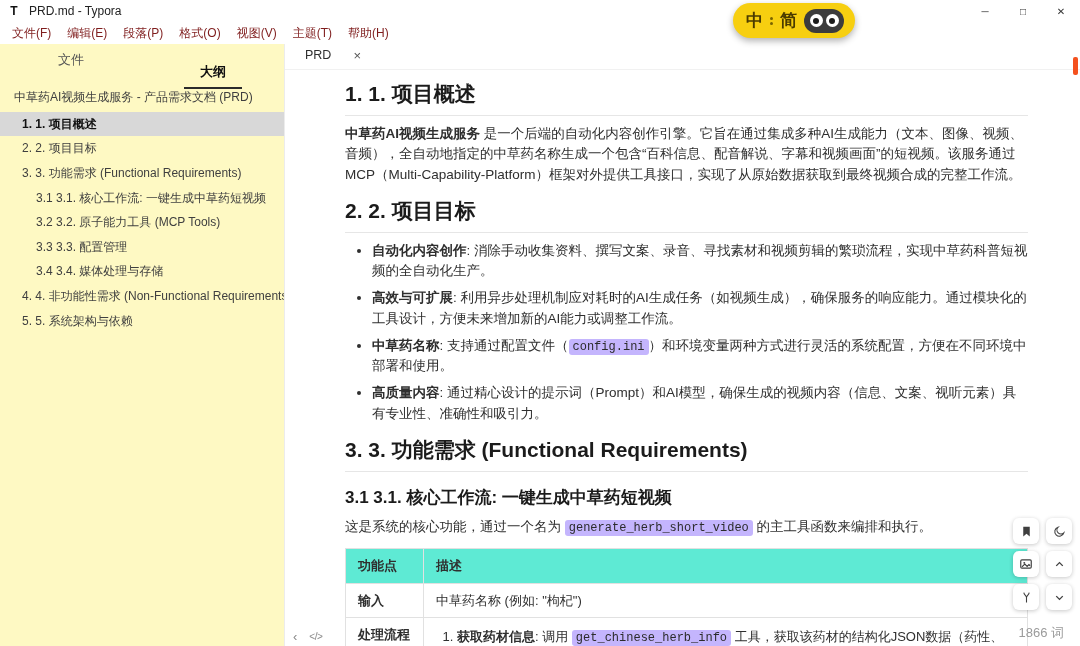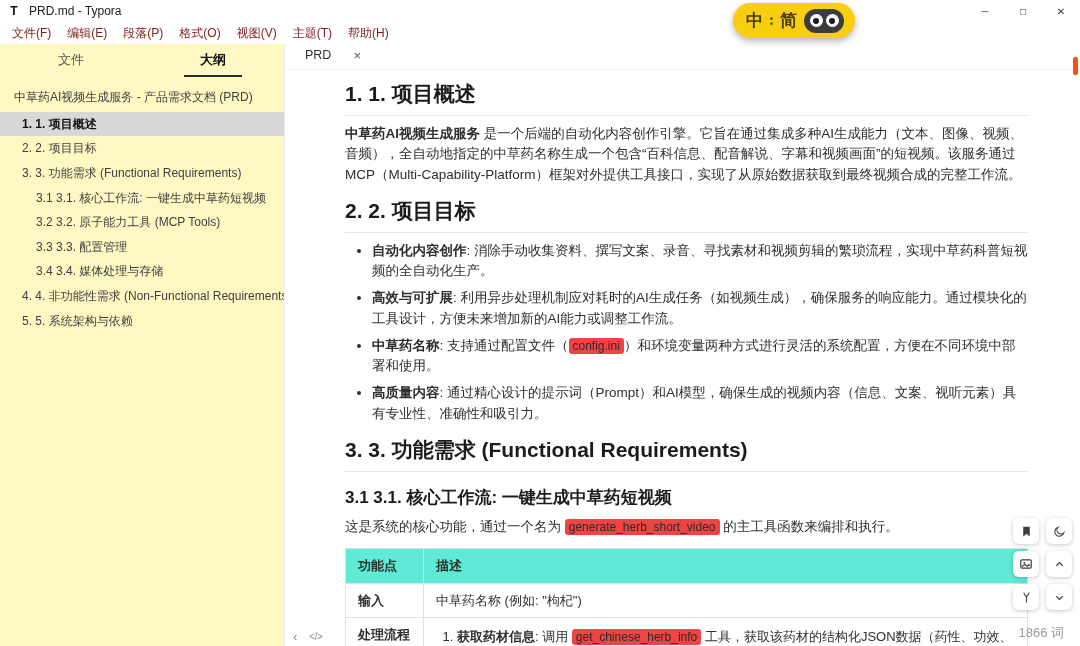--- a/index.html
+++ b/index.html
@@ -17,39 +17,39 @@
   
   .menubar { height:22px; display:flex; align-items:center; padding-left:4px; font-size:12px; color:#7f1d1d; }
   .menu-item { padding:2px 8px; border-radius:3px; }
   
   .main { display:flex; height:602px; }
   .sidebar { width:285px; flex:0 0 285px; border-right:1px solid #ececec; background:#fef9c3; overflow:hidden; }
   .sidebar-tabs { display:flex; height:34px; align-items:flex-start; padding-top:7px; font-size:13px; color:#555; }
   .side-tab { width:50%; text-align:center; cursor:default; }
   .side-tab .tab-underline-wrap { display:inline-block; padding:0 16px 6px; border-bottom:2px solid transparent; }
   .side-tab.active { color:#111; font-weight:700; }
-  .side-tab.active .tab-underline-wrap { border-bottom-color:#2b2b2b; }
+  .side-tab.active .tab-underline-wrap { border-bottom-color:#2b2b2b;margin-top:12px; }
   .outline { padding-top:8px; font-size:12px; color:#3f3f3f; }
   .outline-root { padding:3px 10px 6px 14px; line-height:1.4; }
   .outline-item { padding:3px 8px 3px 22px; line-height:1.55; white-space:nowrap; overflow:hidden; }
   .outline-item.lv2 { padding-left:36px; }
   .outline-item.active { background:#d8d8d8; font-weight:700; color:#111; }
   
   .content { flex:1; position:relative; overflow:hidden; background:#fff; }
   .tabbar { height:26px; display:flex; align-items:flex-end; border-bottom:1px solid #f1f1f1; padding-left:8px; }
   .tab { display:flex; align-items:flex-end; gap:22px; padding:4px 12px 7px 12px; font-size:12.5px; color:#2e2e2e; }
   .tab-close { font-size:13px; color:#555; line-height:1; }
   .doc { padding:6px 52px 0 60px; height:576px; overflow:hidden; color:#2f2f2f; }
   .doc h1 { font-size:21px; font-weight:700; color:#1b1b1b; margin:12px 0 8px; padding-bottom:7px; border-bottom:1px solid #e6e6e6; }
   .doc h1.first { margin-top:4px; }
   .doc h2 { font-size:17px; font-weight:700; color:#1b1b1b; margin:14px 0 8px; }
   .doc p { margin:7px 0; line-height:1.5; }
   .doc ul { margin:8px 0 10px; padding-left:27px; }
   .doc ul li { margin:7px 0; line-height:1.5; }
-  code { font-family:Liberation Sans, sans-serif; font-size:12px; background:#ef4444; border-radius:3px; padding:1px 4px; color:#2b2b2b; }
+  code { font-family:Liberation Mono, monospace; font-size:12px; background:#c4b5fd; border-radius:3px; padding:1px 4px; color:#2b2b2b; }
   table.wf { border-collapse:collapse; width:100%; margin-top:11px; font-size:13px; }
   table.wf th, table.wf td { border:1px solid #e1e1e1; padding:7px 12px; text-align:left; vertical-align:top; line-height:1.5; }
   table.wf th { background:#5eead4; font-weight:700; }
   .col-feature { width:78px; }
   .cell-label { font-weight:700; }
   ol.steps { margin:0; padding-left:21px; }
   ol.steps li { margin:2px 0; line-height:1.5; }
   
   .word-count { position:absolute; right:16px; bottom:4px; font-size:13px; color:#9b9b9b; }
   .bl-tools { position:absolute; left:8px; bottom:3px; display:flex; gap:12px; align-items:center; color:#8b8b8b; }

